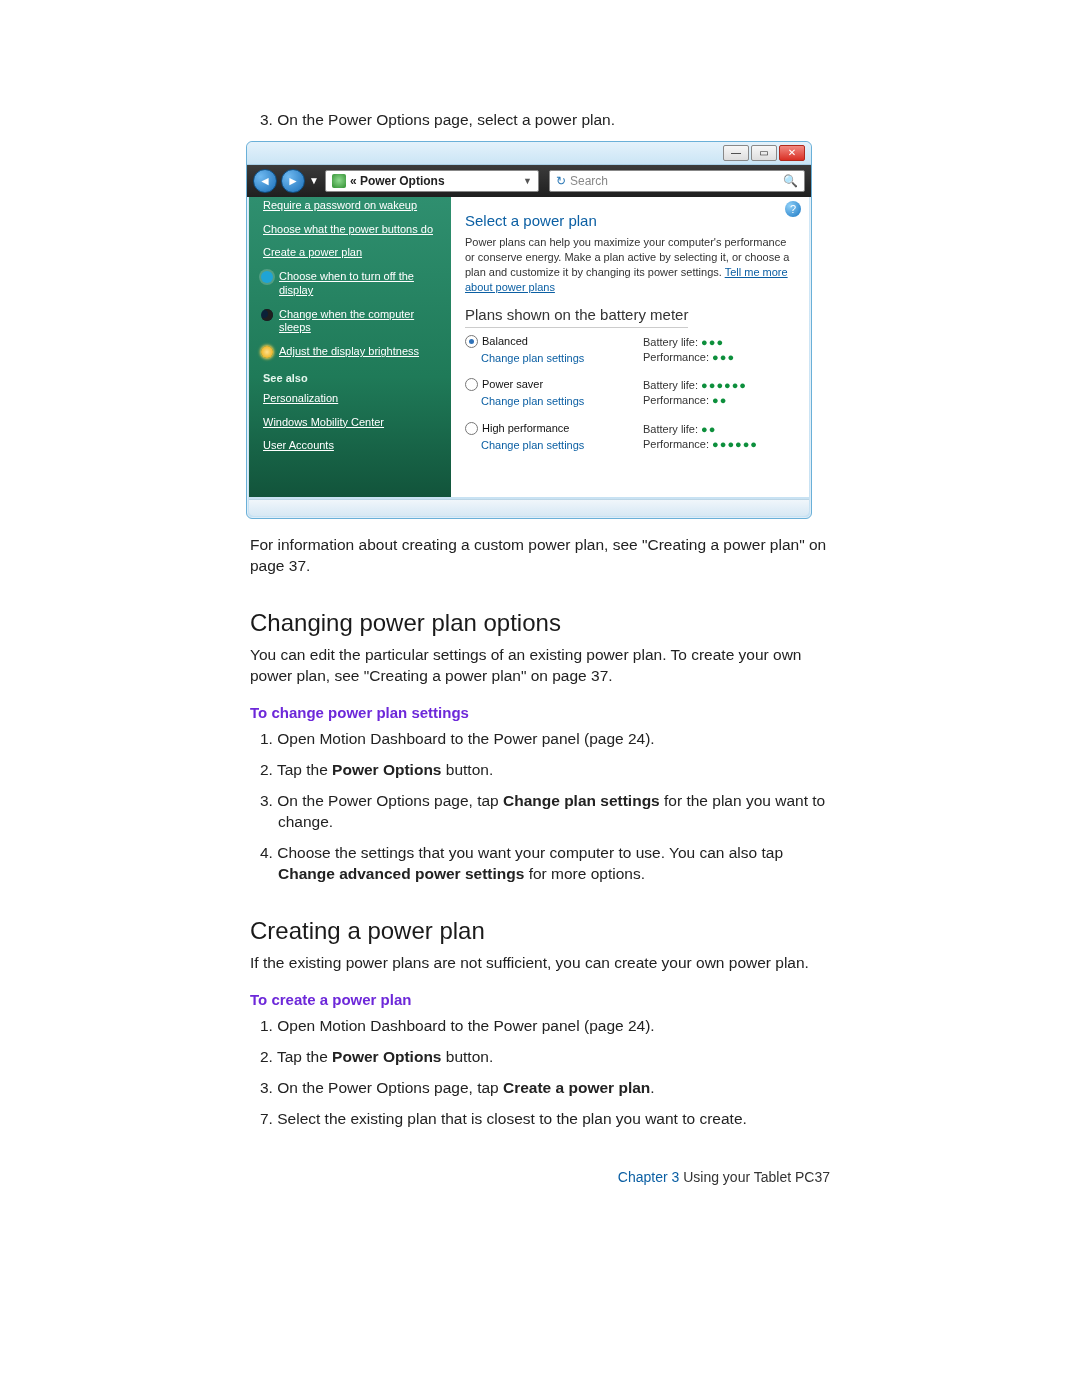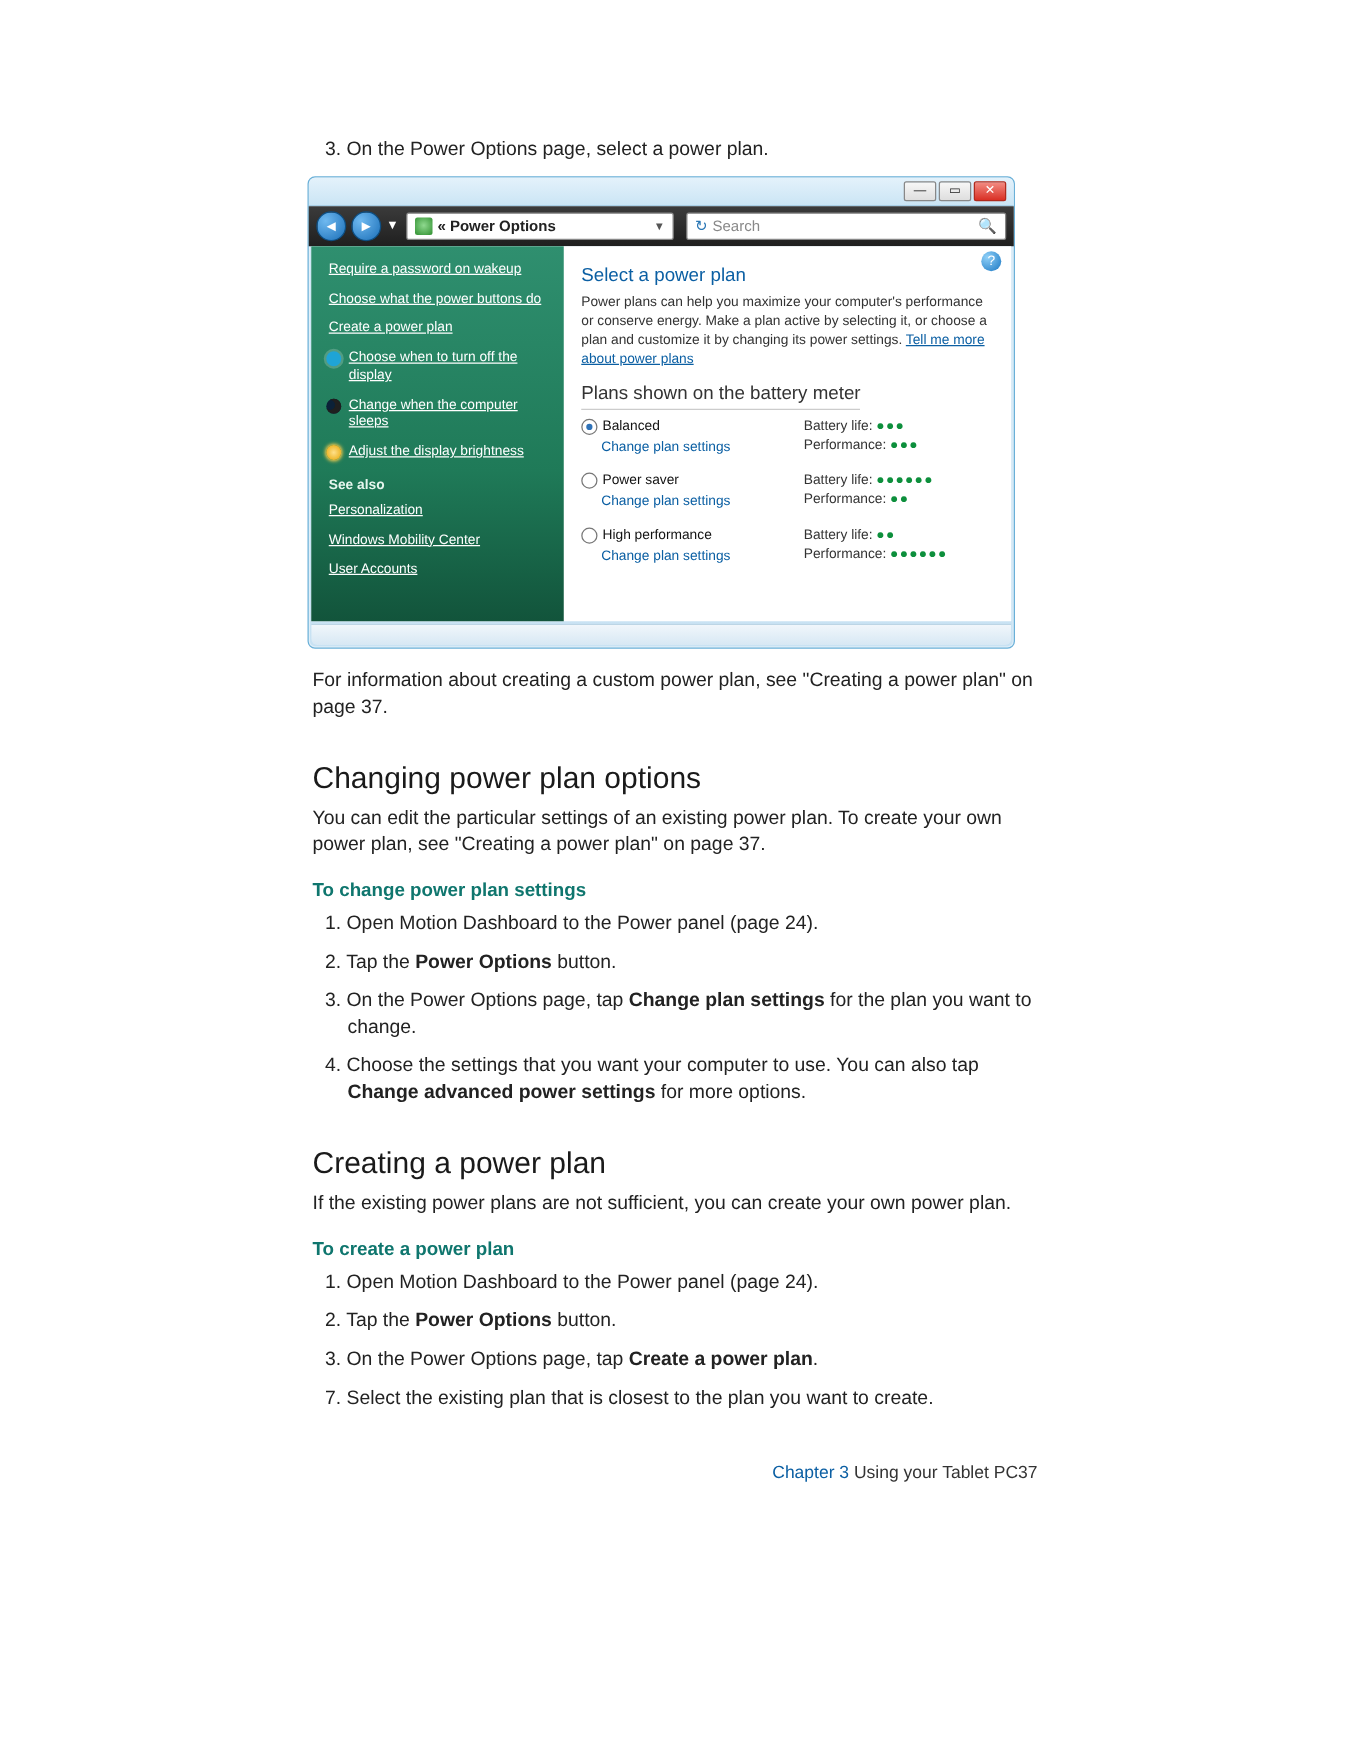--- a/index.html
+++ b/index.html
@@ -18,21 +18,21 @@
   .num-item { margin: 0 0 10px 0; padding-left: 28px; text-indent: -18px; }
   .h2 {
     font-size: 24px;
     font-weight: 400;
     color: #1a1a1a;
     margin: 30px 0 6px 0;
   }
   .h4 {
     font-size: 15px;
     font-weight: 700;
-    color: #0f766e;
+    color: #6d28d9;
     margin: 16px 0 6px 0;
   }
   .footer {
     display: flex;
     justify-content: flex-end;
     font-size: 14px;
     margin-top: 38px;
   }
   .footer .chap { color: #0b5fa3; }
   .footer .title, .footer .pg { color: #333; }
@@ -116,21 +116,21 @@
     display:flex;
     background:#fff;
     margin:0 2px 2px 2px;
     min-height: 300px;
   }
   .sidebar{
     width: 178px;
     background: linear-gradient(#2f8f6f, #1f7a58 60%, #12543b);
     color:#fff;
     font-size:11px;
-    padding: 12px 10px 14px 14px;
+    padding: 2px 10px 14px 14px;
   }
   .sb-item{ margin: 0 0 10px 0; line-height:1.25; cursor:pointer; }
   .sb-item.icon{ padding-left:16px; position:relative;}
   .sb-ico{ position:absolute; left:-2px; top:1px; width:12px; height:12px; border-radius:50%; }
   .sb-ico.monitor{ background:#1fa4d6; box-shadow:0 0 0 2px rgba(255,255,255,.2);}
   .sb-ico.moon{ background:#0b2138; box-shadow:inset -3px -1px 0 2px #1f1f1f;}
   .sb-ico.sun{ background:radial-gradient(circle,#ffe08a,#e6a400); box-shadow:0 0 3px 1px #ffcf4d;}
   .sb-item.hr{ text-decoration: underline; }
   .sb-head{ font-weight:600; margin: 12px 0 6px 0; color:#e6f6ee;}
   .main{
@@ -141,21 +141,21 @@
   .help{
     position:absolute; right:8px; top:4px;
     width:16px;height:16px;border-radius:50%;
     background:radial-gradient(circle at 30% 30%, #8fd0f8, #1976c2);
     color:#fff;font-size:11px;display:flex;align-items:center;justify-content:center;
   }
   .main h3{ color:#0b5fa3; font-weight:400; font-size:15px; margin:6px 0 4px 0;}
   .desc{ font-size:11px; color:#333; line-height:1.35;}
   .desc a{ color:#0b5fa3; text-decoration: underline; }
   .plans-label{ font-size:15px; color:#333; margin:10px 0 6px 0; border-bottom:1px solid #ccc; padding-bottom:2px; width: fit-content;}
-  .plan-row{ display:flex; align-items:flex-start; margin: 6px 0 12px 0; gap: 8px;}
+  .plan-row{ display:flex; align-items:center; margin: 6px 0 12px 0; gap: 8px;}
   .plan-left{ width: 170px; }
   .plan-left .name{ font-size:11px; color:#111; display:flex; align-items:center; gap:4px;}
   .radio{ width:11px;height:11px;border:1px solid #777;border-radius:50%;display:inline-flex;align-items:center;justify-content:center;}
   .radio.sel::after{content:"";width:5px;height:5px;border-radius:50%;background:#2f72b8;}
   .plan-left .link{ font-size:11px; color:#0b5fa3; margin-left:16px; margin-top:2px; cursor:pointer;}
   .plan-right{ font-size:11px; color:#333; }
   .dots{ color:#0d8f3c; letter-spacing:1px; font-size:11px;}
   .statusbar{ height:16px; background:linear-gradient(#f0f6fb,#d7e8f4); border-top:1px solid #bcd5e5;
     border-radius:0 0 5px 5px; margin:0 2px 2px 2px;}
   b{ font-weight:700; }

